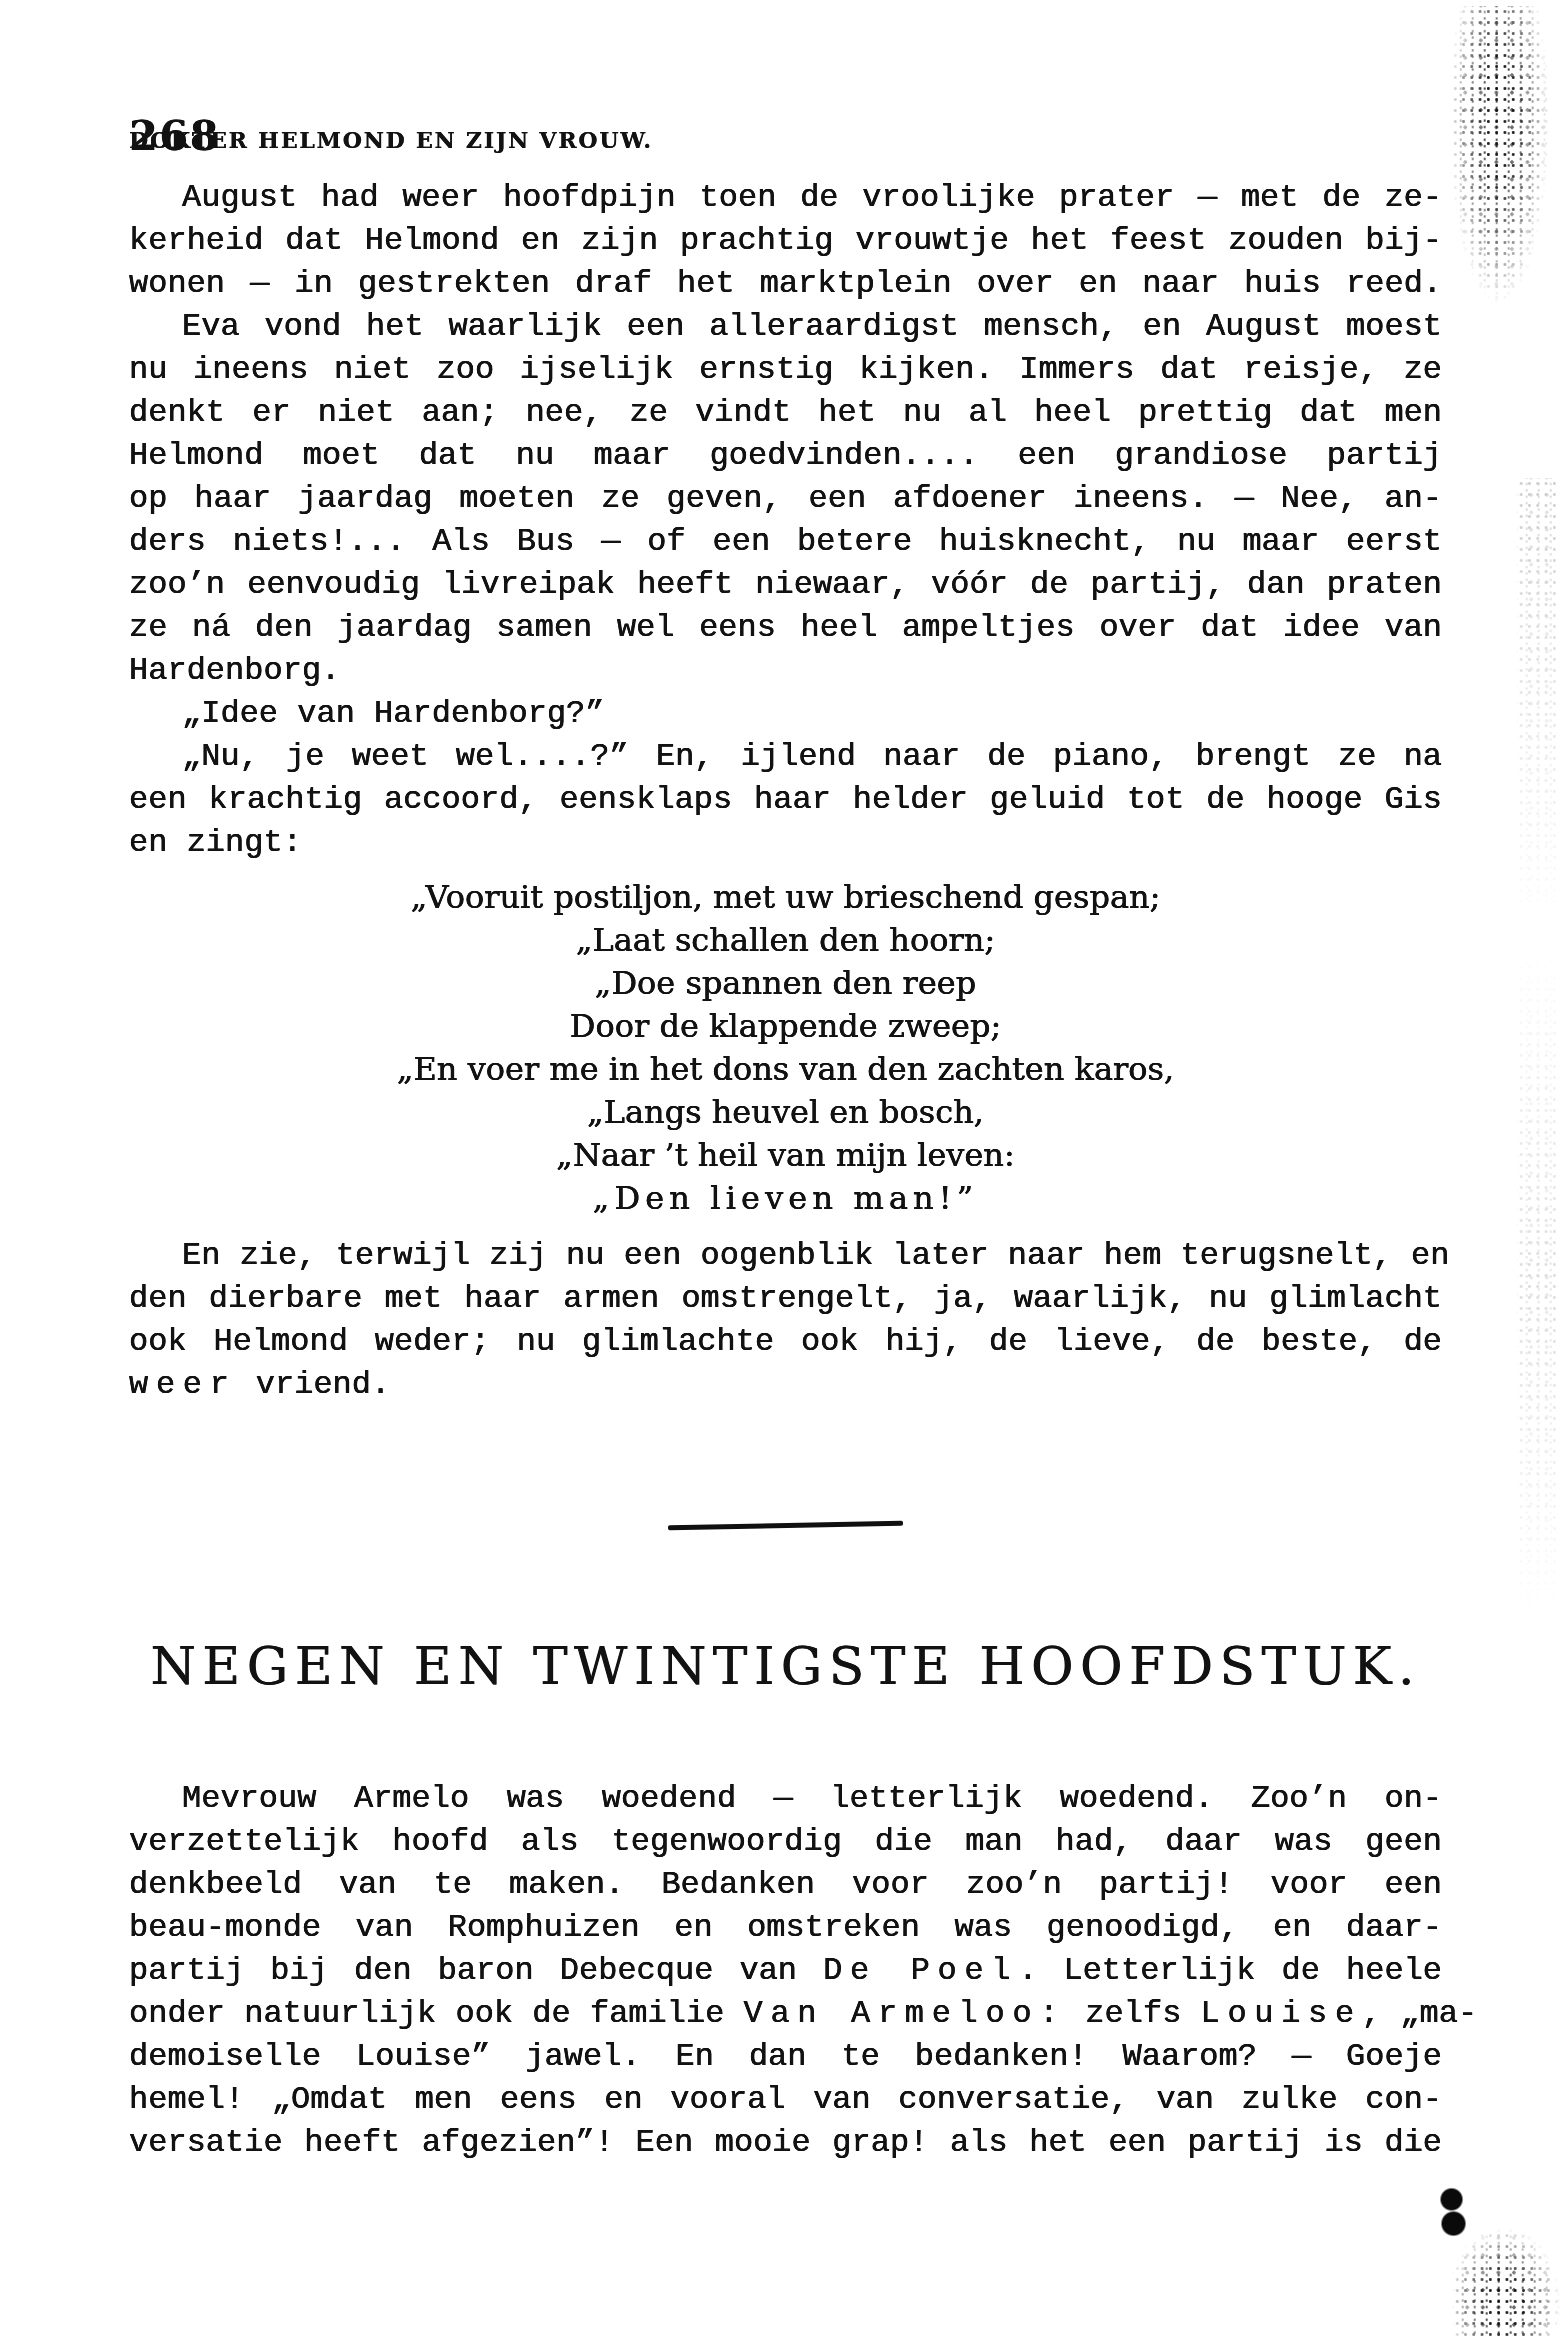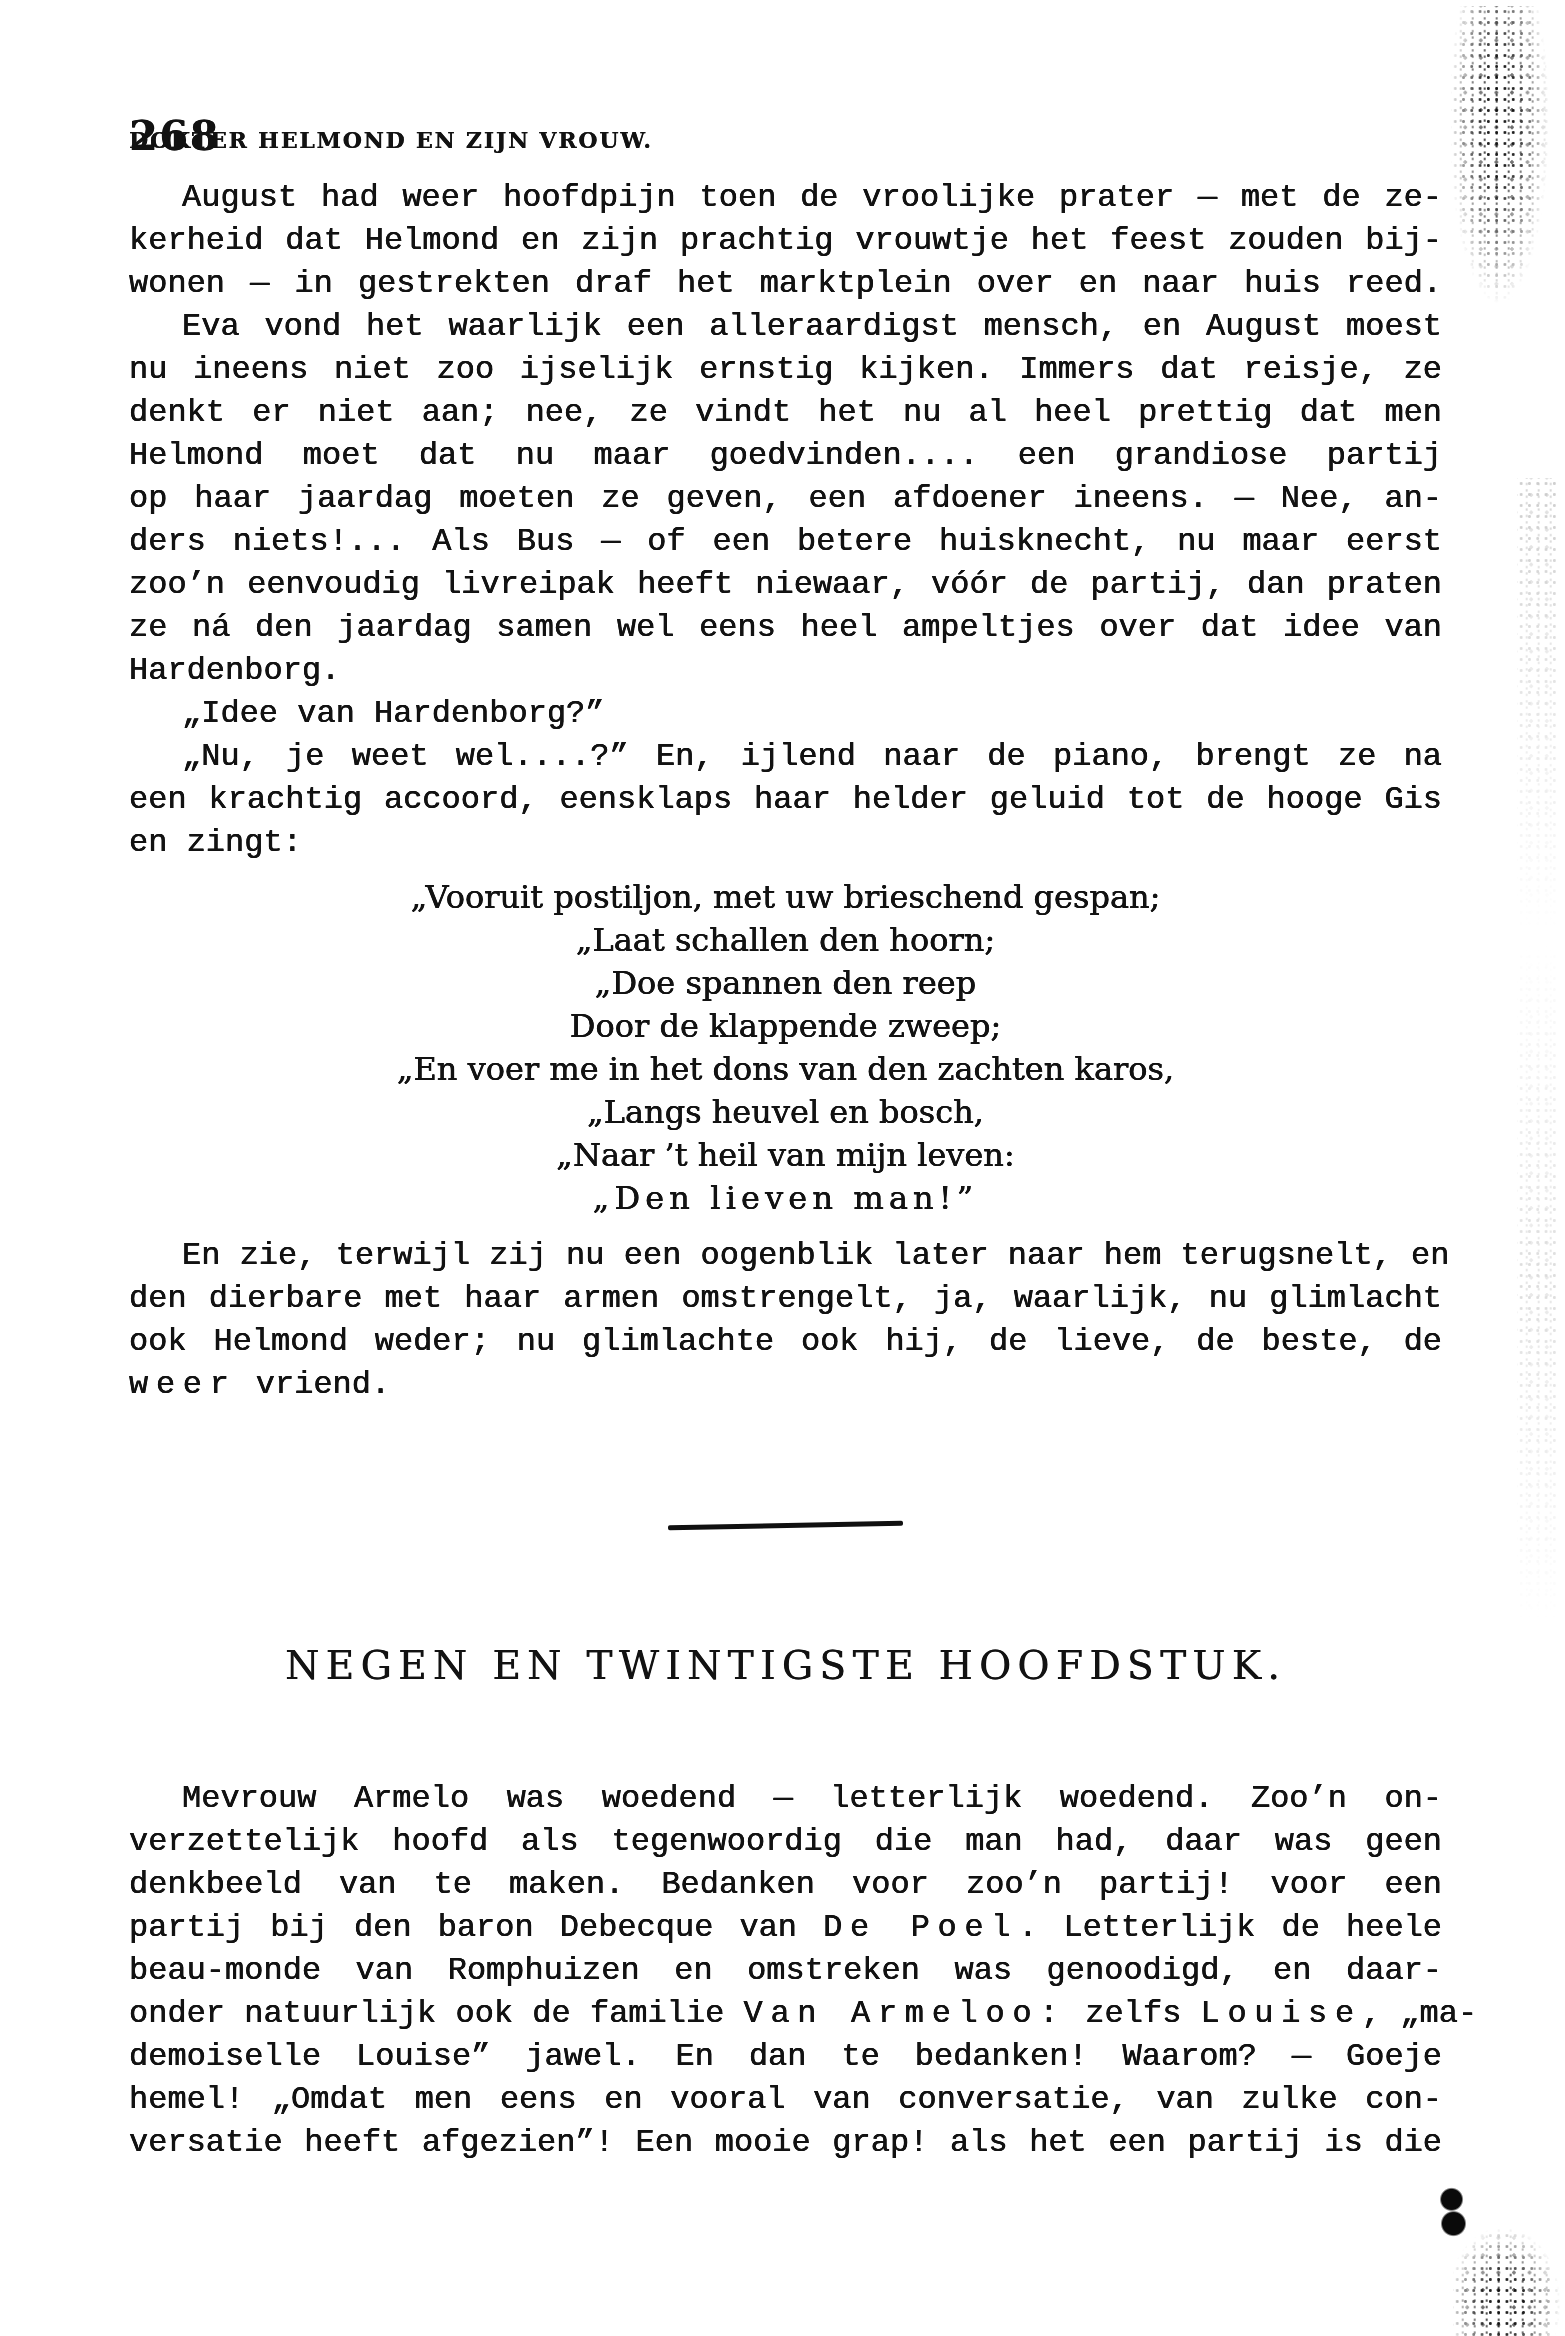--- a/index.html
+++ b/index.html
@@ -57,21 +57,21 @@
     background: #101010;
     margin: 117px auto 0 auto;
     transform: rotate(-1.1deg);
     border-radius: 1.8px;
   }
 
   
   .chapter {
     margin: 116px 0 0 0;
     text-align: center;
-    font-size: 39px; font-weight: normal; line-height: 46px;
+    font-size: 52px; font-weight: normal; line-height: 46px;
     letter-spacing: 6.4px;
     text-shadow: 0.5px 0 0 currentColor;
   }
   .p6 { margin-top: 88px; }
 
   
   .noise {
     position: absolute;
     background-image:
       radial-gradient(circle, rgba(10,10,10,0.9) 1.2px, transparent 1.7px),
@@ -161,22 +161,22 @@
     </div>
 
     <div class="rule"></div>
 
     <h2 class="chapter">NEGEN EN TWINTIGSTE HOOFDSTUK.</h2>
 
     <div class="para p6">
       <div class="ln ind">Mevrouw Armelo was woedend — letterlijk woedend. Zoo’n on-</div>
       <div class="ln">verzettelijk hoofd als tegenwoordig die man had, daar was geen</div>
       <div class="ln">denkbeeld van te maken. Bedanken voor zoo’n partij! voor een</div>
+      <div class="ln">beau-monde van Romphuizen en omstreken was genoodigd, en daar-</div>
       <div class="ln"><span>partij bij den baron Debecque van </span><span class="sp">De Poel</span><span>. Letterlijk de heele</span></div>
-      <div class="ln">beau-monde van Romphuizen en omstreken was genoodigd, en daar-</div>
       <div class="ln"><span>onder natuurlijk ook de familie </span><span class="sp">Van Armeloo:</span><span> zelfs </span><span class="sp">Louise</span><span>, „ma-</span></div>
       <div class="ln">demoiselle Louise” jawel. En dan te bedanken! Waarom? — Goeje</div>
       <div class="ln">hemel! „Omdat men eens en vooral van conversatie, van zulke con-</div>
       <div class="ln">versatie heeft afgezien”! Een mooie grap! als het een partij is die</div>
     </div>
 
   </div>
 
   <div class="noise noise-top"></div>
   <div class="noise noise-side"></div>

